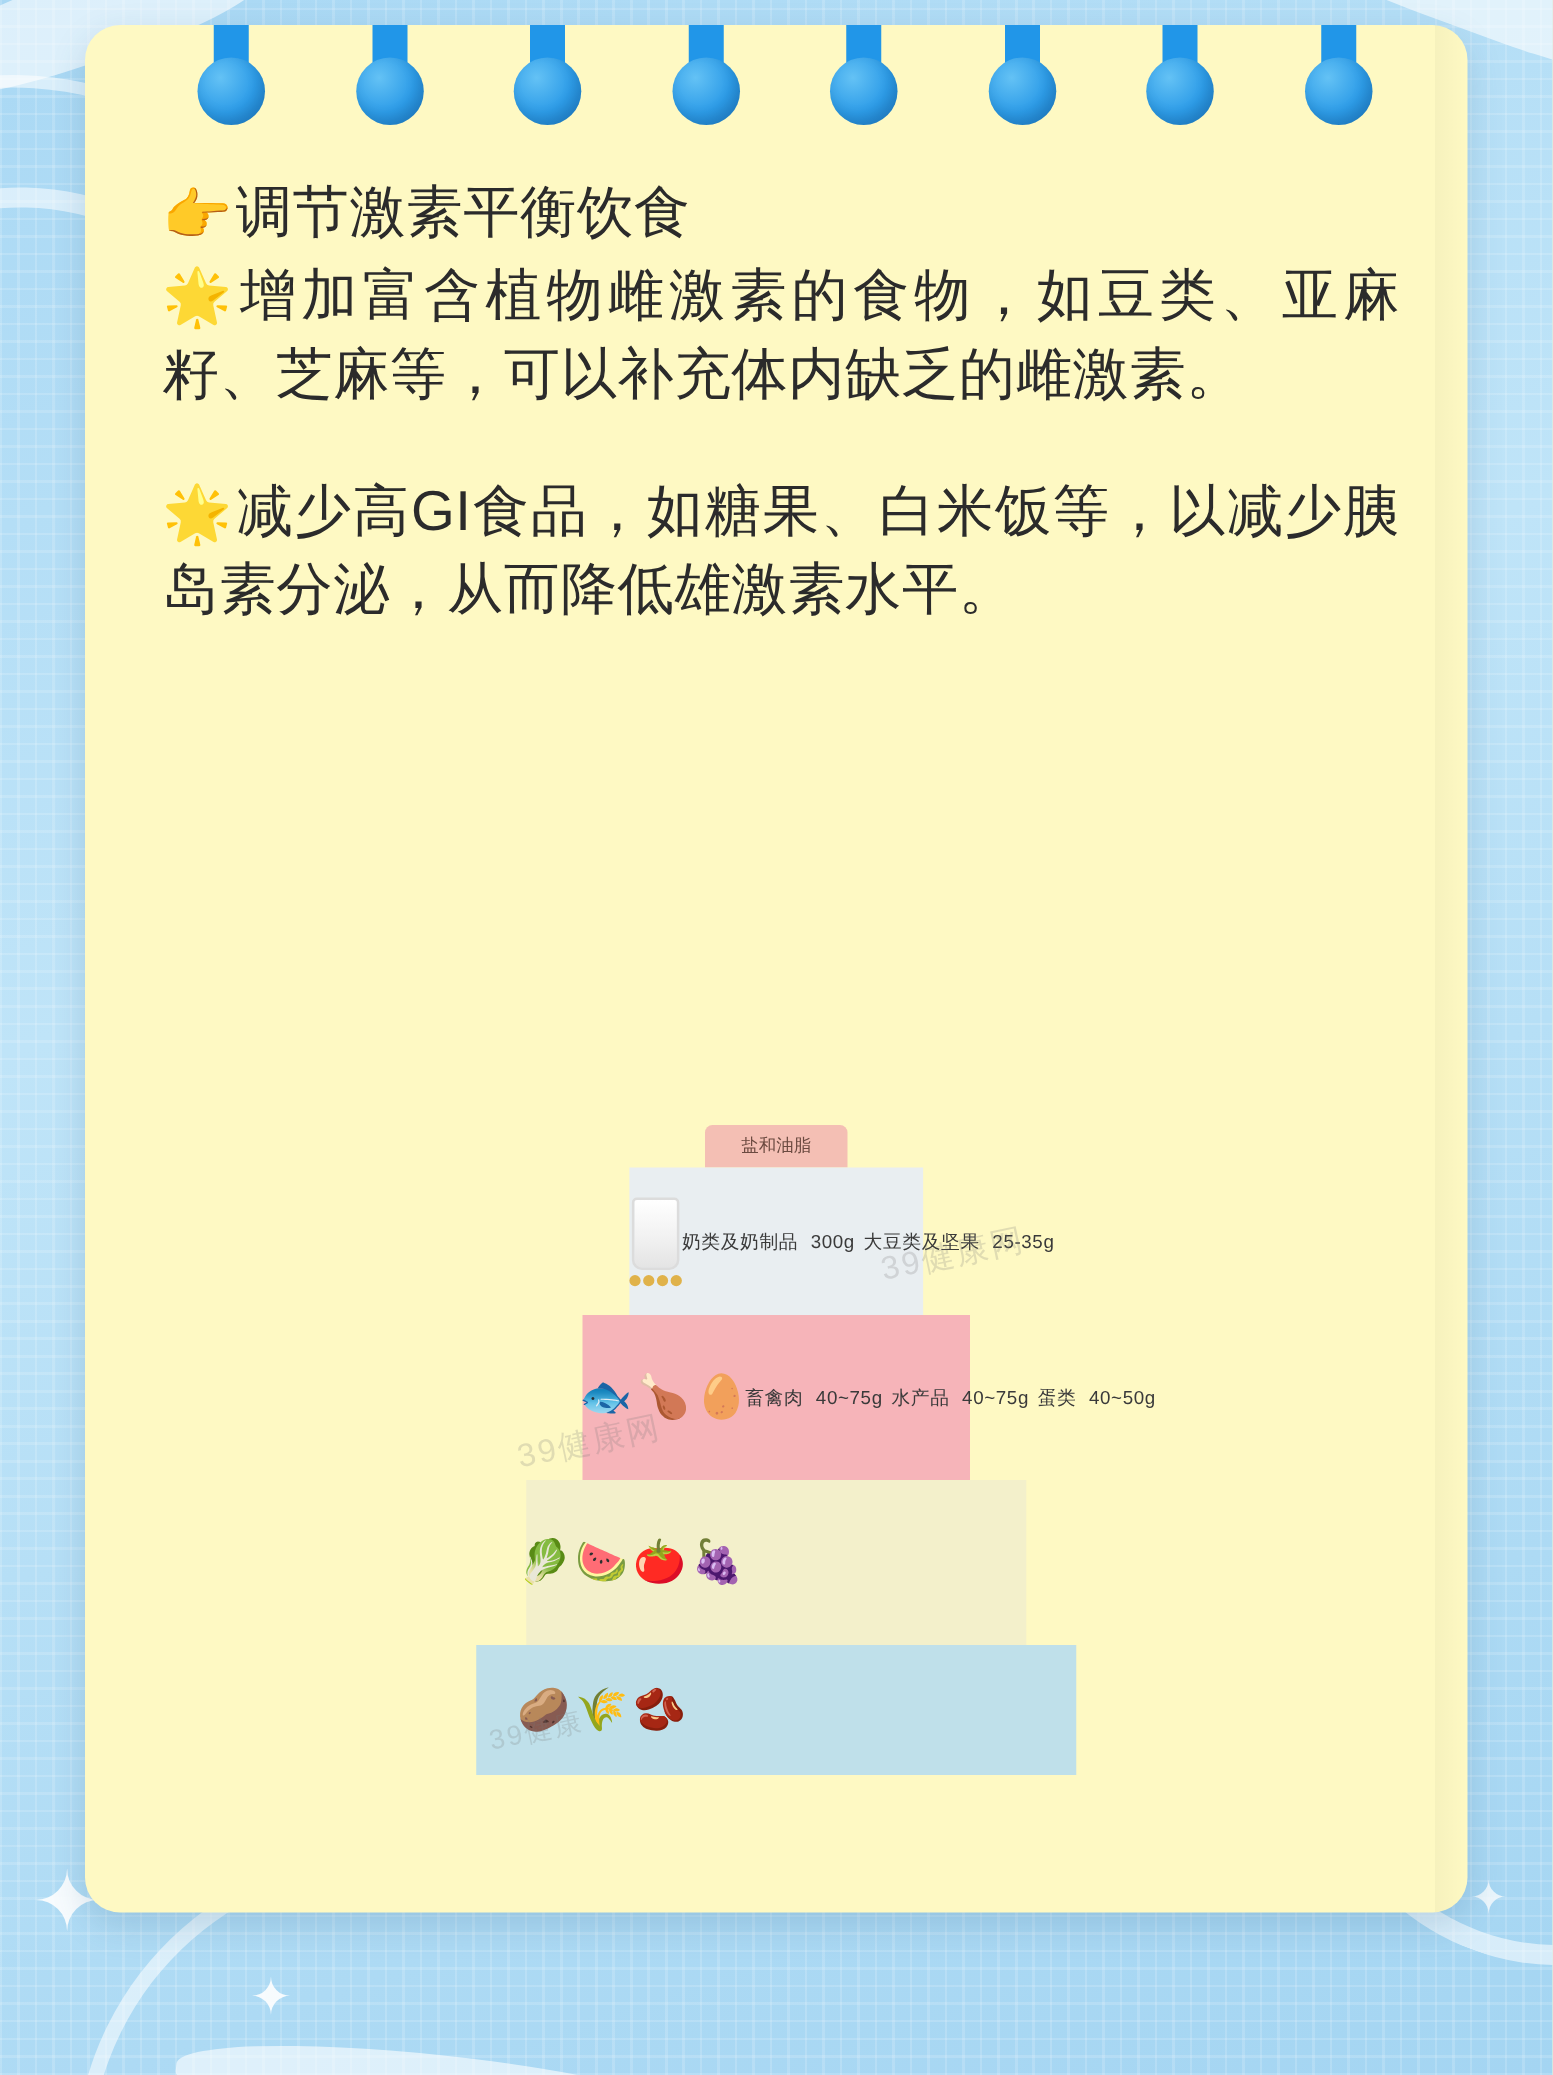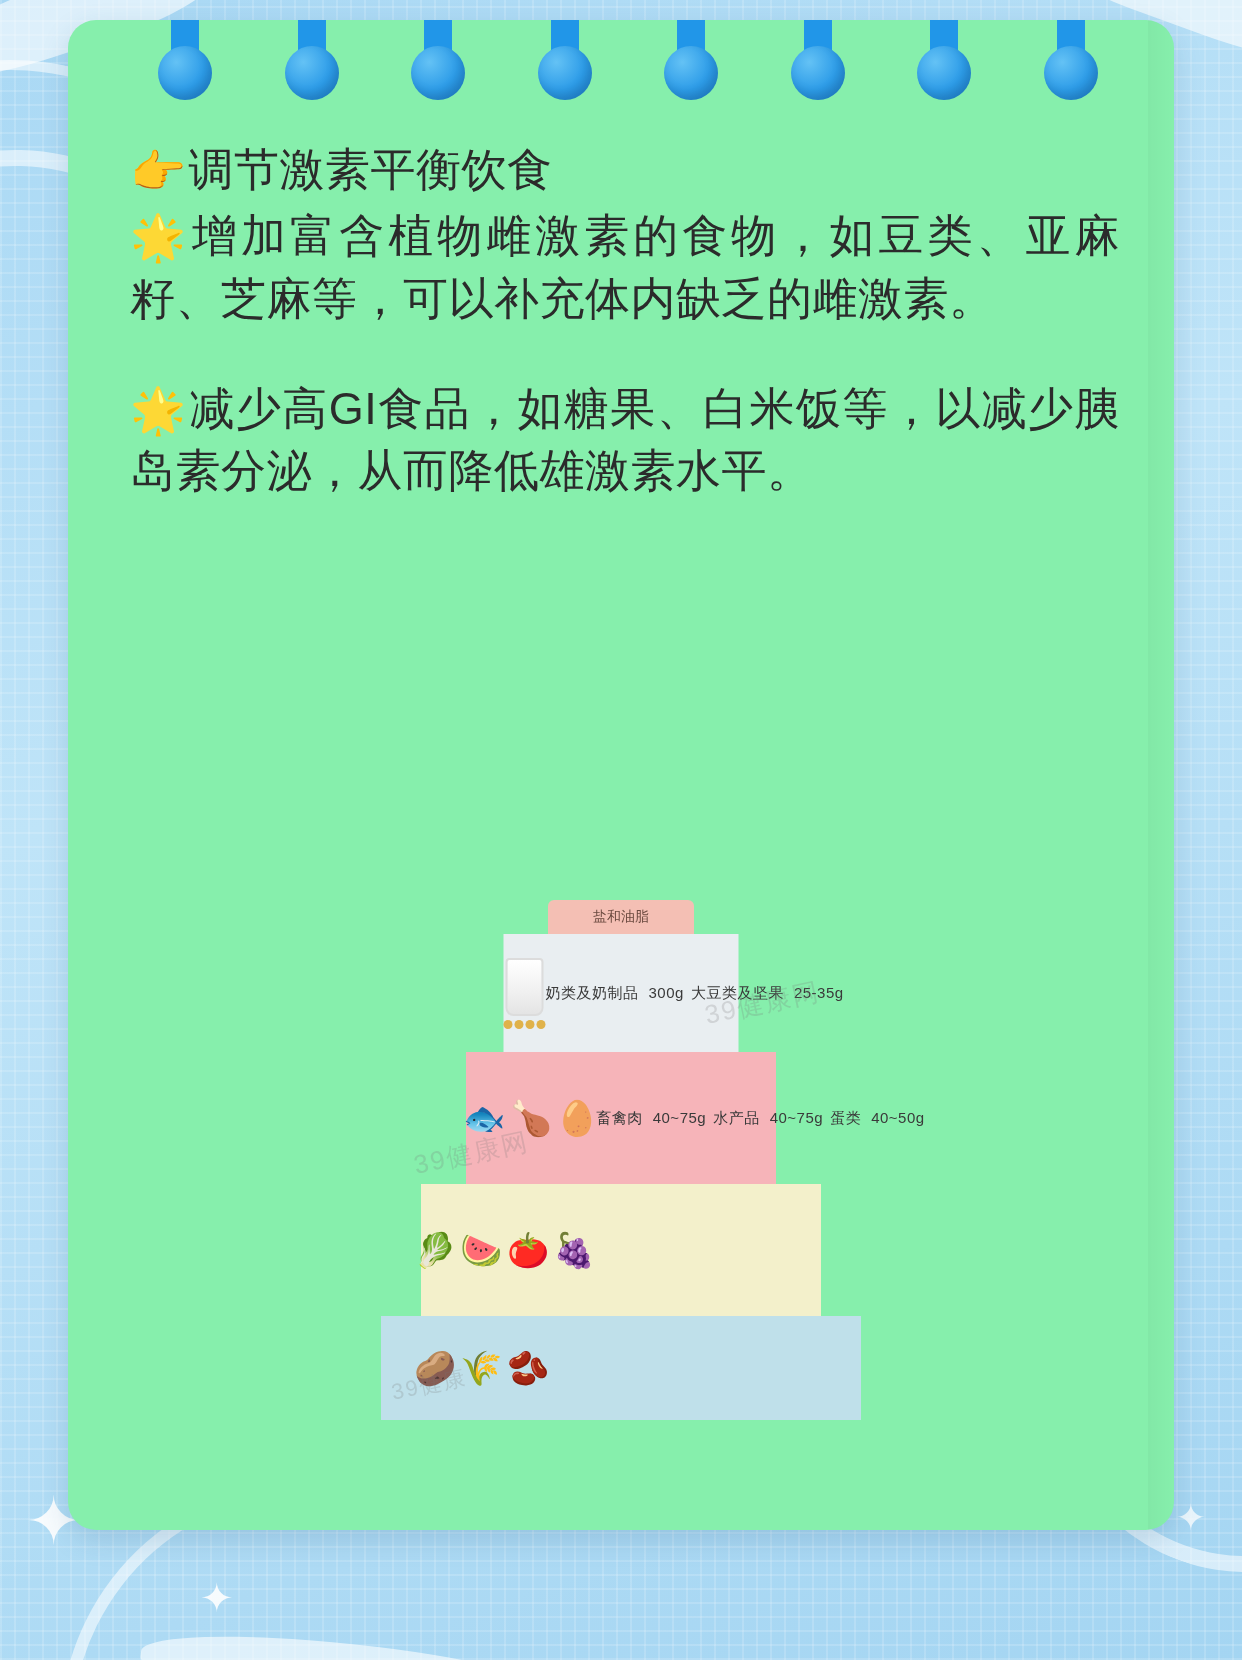--- a/index.html
+++ b/index.html
@@ -56,21 +56,21 @@
   .star-deco.d2 { left: 200px; top: 1578px; font-size: 40px; }
   .star-deco.d3 { right: 36px; top: 1500px; font-size: 36px; opacity:.75;}
 
   
   .card {
     position: absolute;
     left: 68px;
     top: 20px;
     width: 1106px;
     height: 1510px;
-    background: #86efac;
+    background: #fef9c3;
     border-radius: 28px;
     box-shadow: 0 10px 28px rgba(40,90,130,0.18);
     overflow: hidden;
   }
   .card-edge {
     position: absolute;
     right: 0; top: 0; bottom: 0;
     width: 26px;
     background: linear-gradient(90deg, rgba(0,0,0,0.03), rgba(0,0,0,0.0));
   }
@@ -171,21 +171,21 @@
     padding-right: 6px;
   }
   .rowline {
     font-size: 15px;
     color: #3a3a3a;
     white-space: nowrap;
     letter-spacing: .5px;
   }
   .rowline .amt { margin-left: 10px; }
 
-  .t-top   { top: 0px;   width: 146px; height: 34px; background: #f4bfb4; border-radius: 6px 6px 0 0; justify-content: center; }
+  .t-top   { top: 0px;   width: 114px; height: 34px; background: #f4bfb4; border-radius: 6px 6px 0 0; justify-content: center; }
   .t-top .cap { font-size: 14px; color: #6b4a40; }
   .t1 { top: 34px;  width: 235px; height: 118px; background: #e9eef1; }
   .t2 { top: 152px; width: 310px; height: 132px; background: #f6b4b9; }
   .t3 { top: 284px; width: 400px; height: 132px; background: #f3f0cb; }
   .t4 { top: 416px; width: 480px; height: 104px; background: #bfe0ea; }
 
   
   .glyph { font-size: 34px; line-height: 1; }
   .glass {
     width: 34px; height: 54px;

